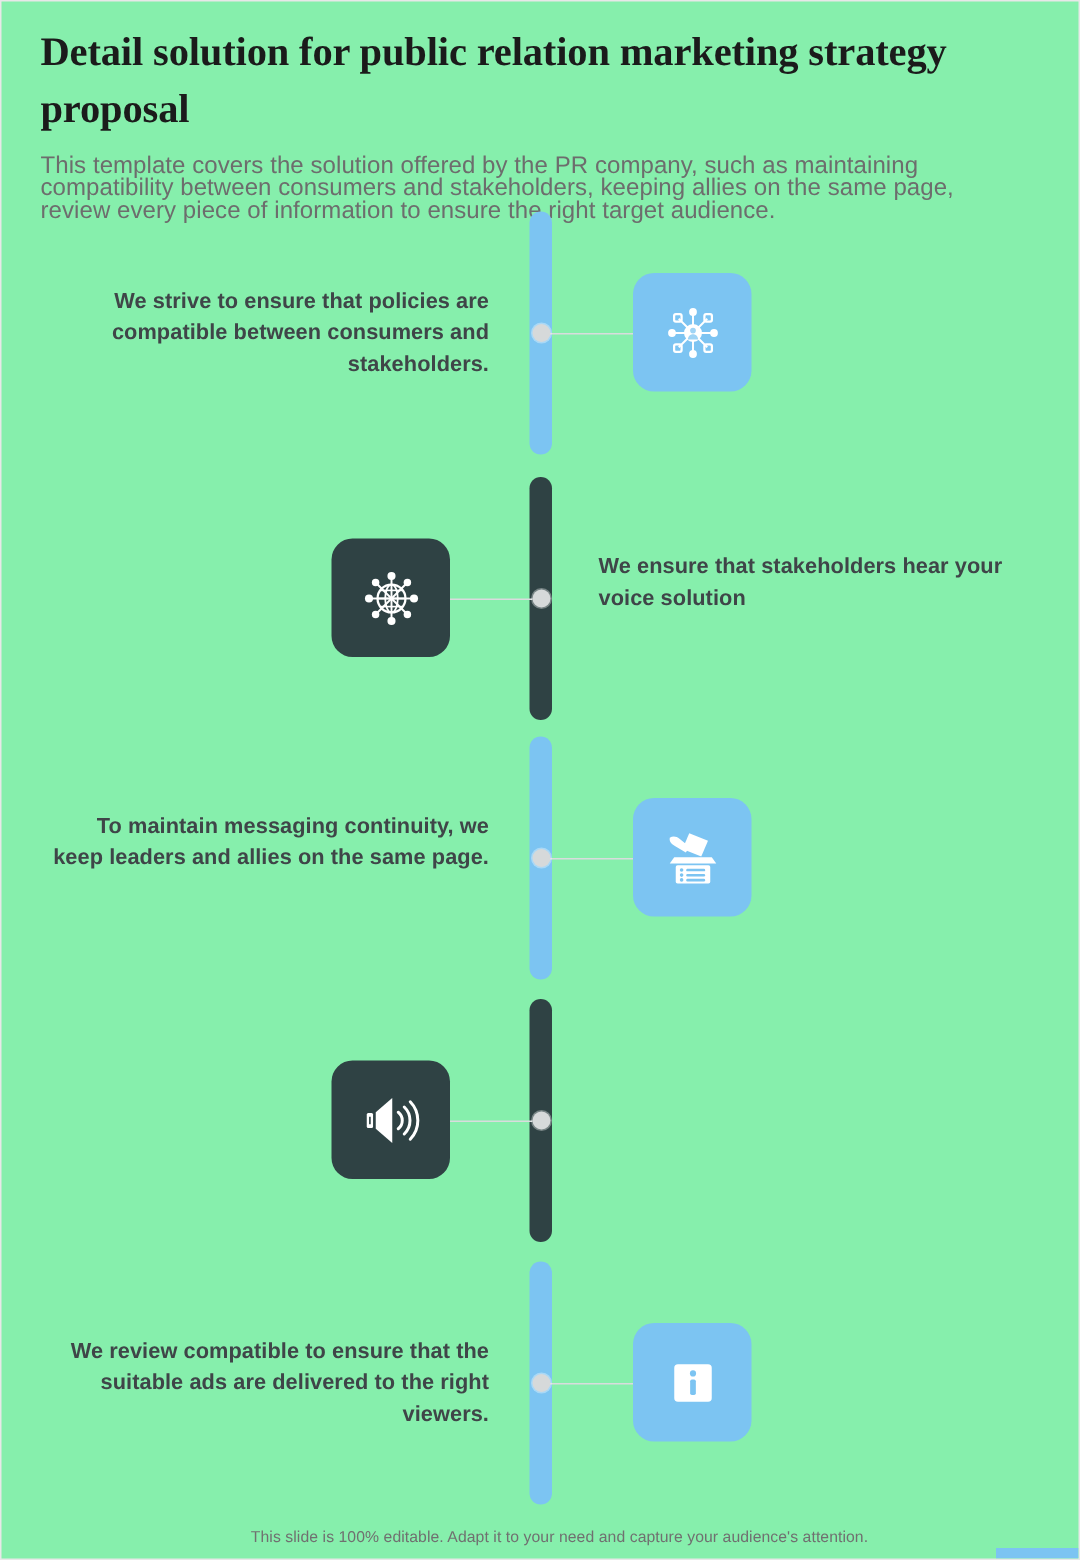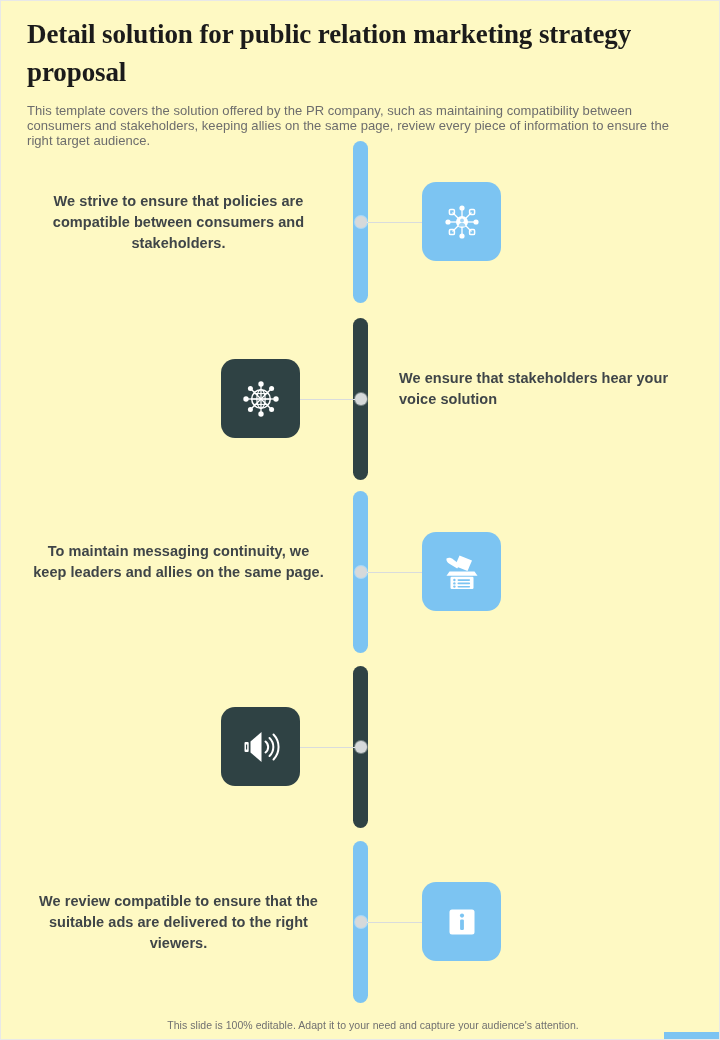--- a/index.html
+++ b/index.html
@@ -8,21 +8,21 @@
     padding: 0;
     background: #ffffff;
   }
   body {
     font-family: "Liberation Sans", sans-serif;
   }
   .slide {
     position: relative;
     width: 720px;
     height: 1040px;
-    background: #fef9c3;
+    background: #86efac;
     box-sizing: border-box;
     border: 1px solid #e8e8e8;
     overflow: hidden;
   }
 
   
   .header {
     position: absolute;
     left: 26px;
     top: 14px;
@@ -34,21 +34,21 @@
     font-size: 27px;
     line-height: 38px;
     color: #1b1b1b;
     letter-spacing: -0.1px;
     margin: 0;
     width: 610px;
   }
   .subtitle {
     margin: 12px 0 0 0;
     font-family: "Liberation Sans", sans-serif;
-    font-size: 13px;
+    font-size: 16px;
     line-height: 15px;
     color: #6d6d6d;
     width: 648px;
     letter-spacing: 0.05px;
   }
 
   
   .timeline {
     position: absolute;
     left: 0;
@@ -121,21 +121,21 @@
     font-family: "Liberation Sans", sans-serif;
     font-size: 14.5px;
     font-weight: bold;
     line-height: 21px;
     color: #3f4548;
     letter-spacing: 0.05px;
   }
   .caption.left-side {
     left: 30px;
     width: 295px;
-    text-align: center;
+    text-align: right;
   }
   .caption.right-side {
     left: 398px;
     width: 295px;
     text-align: left;
   }
 
   
   .footer-note {
     position: absolute;

